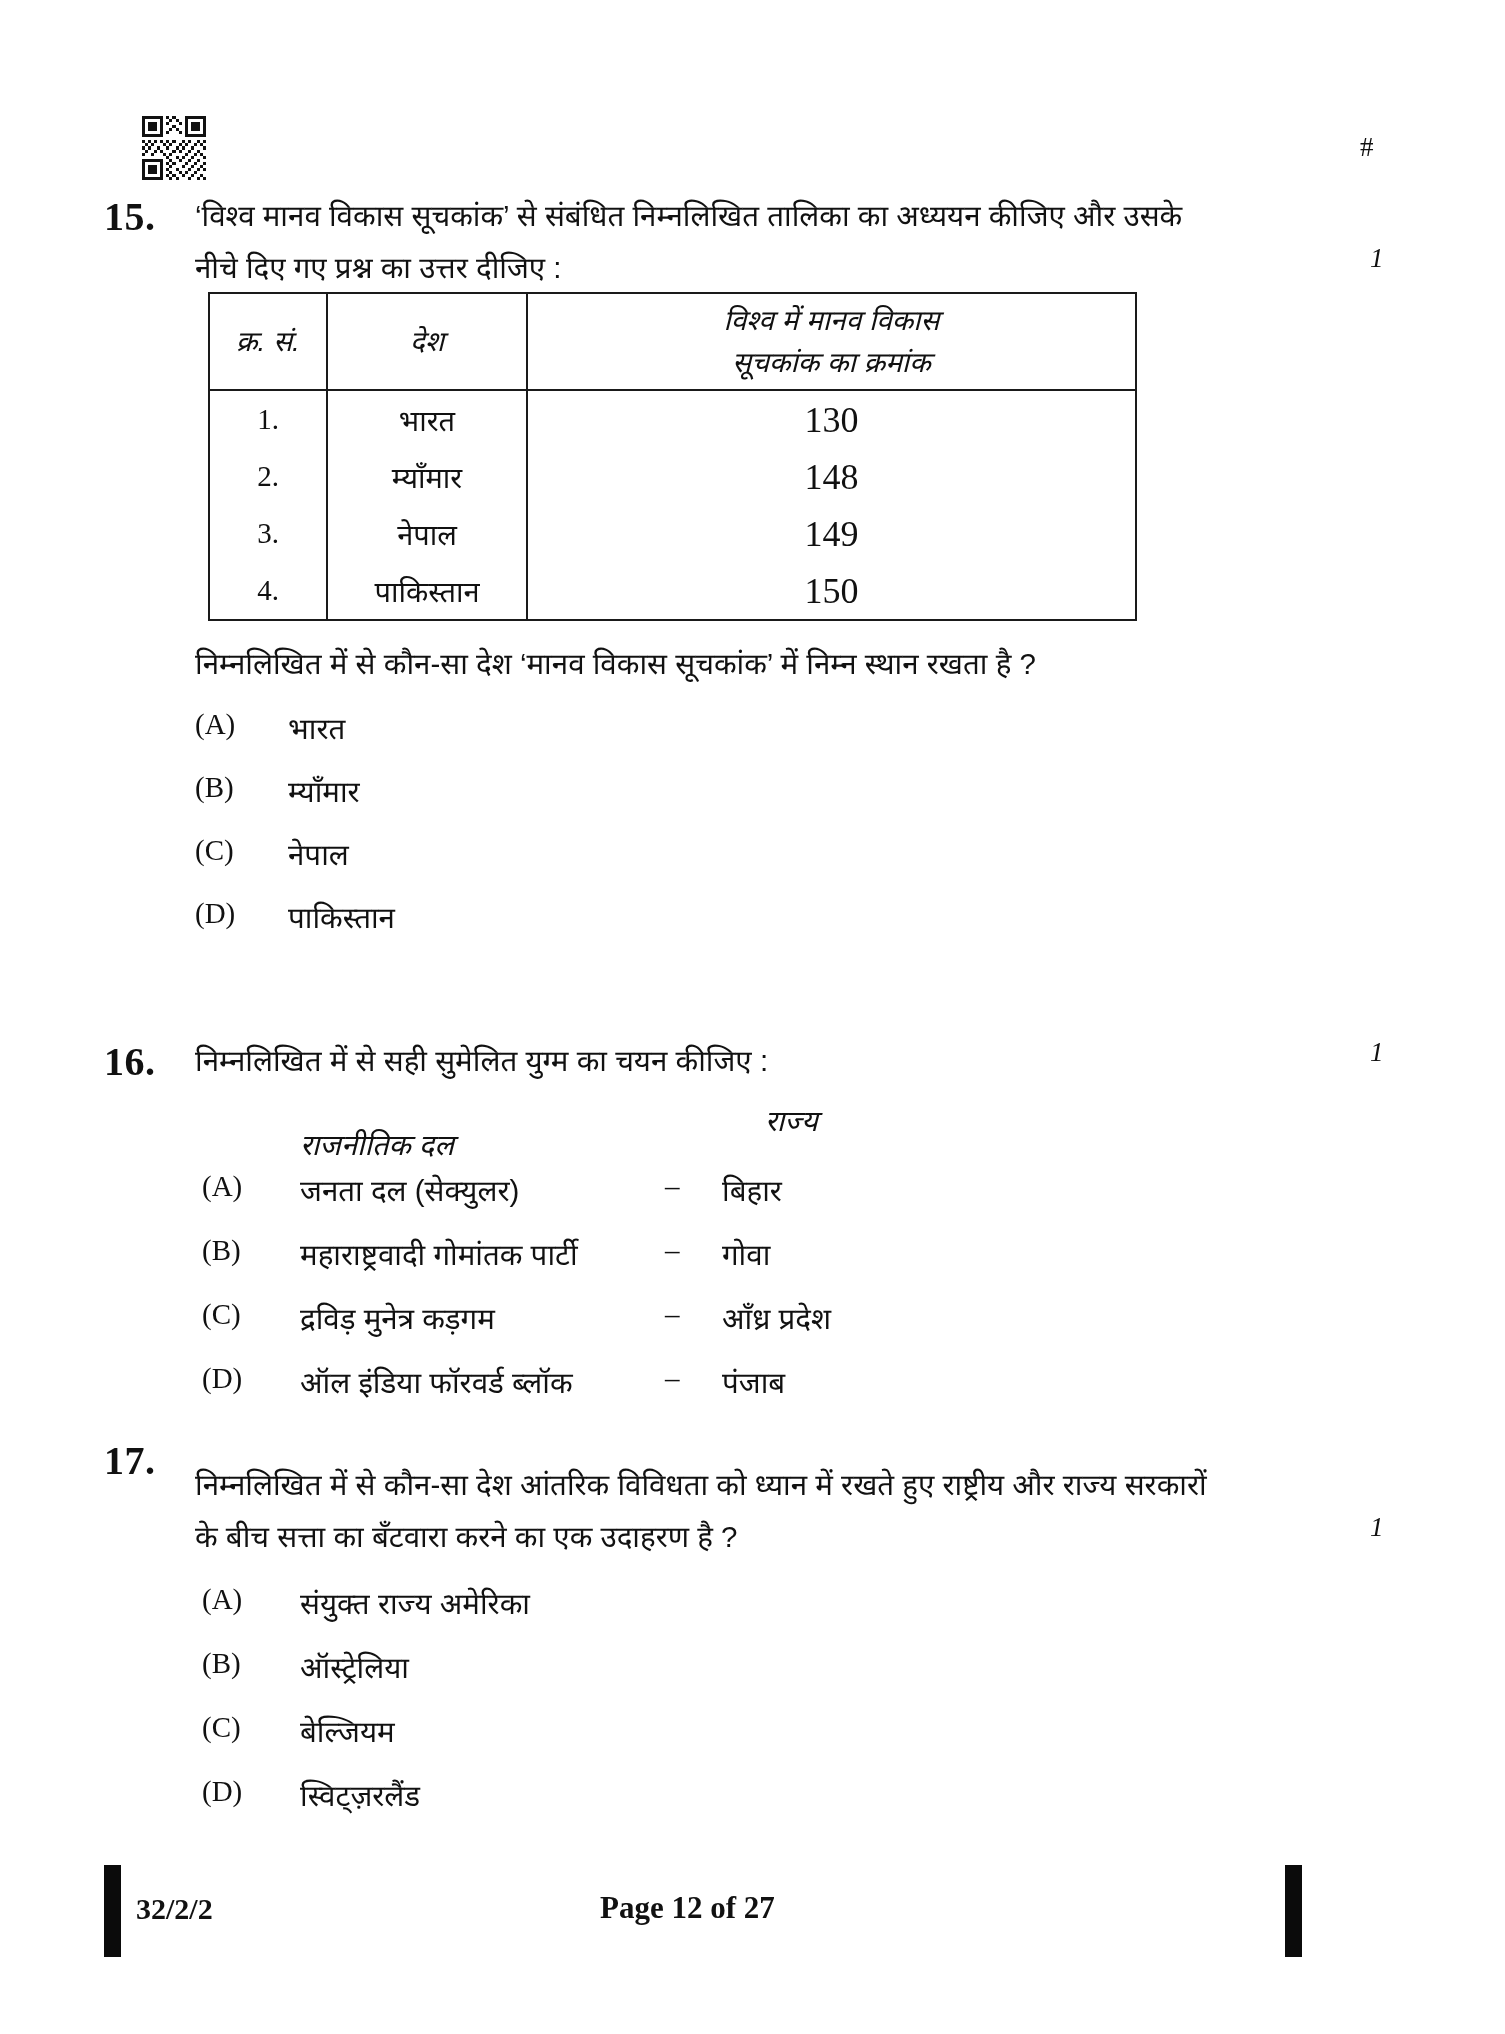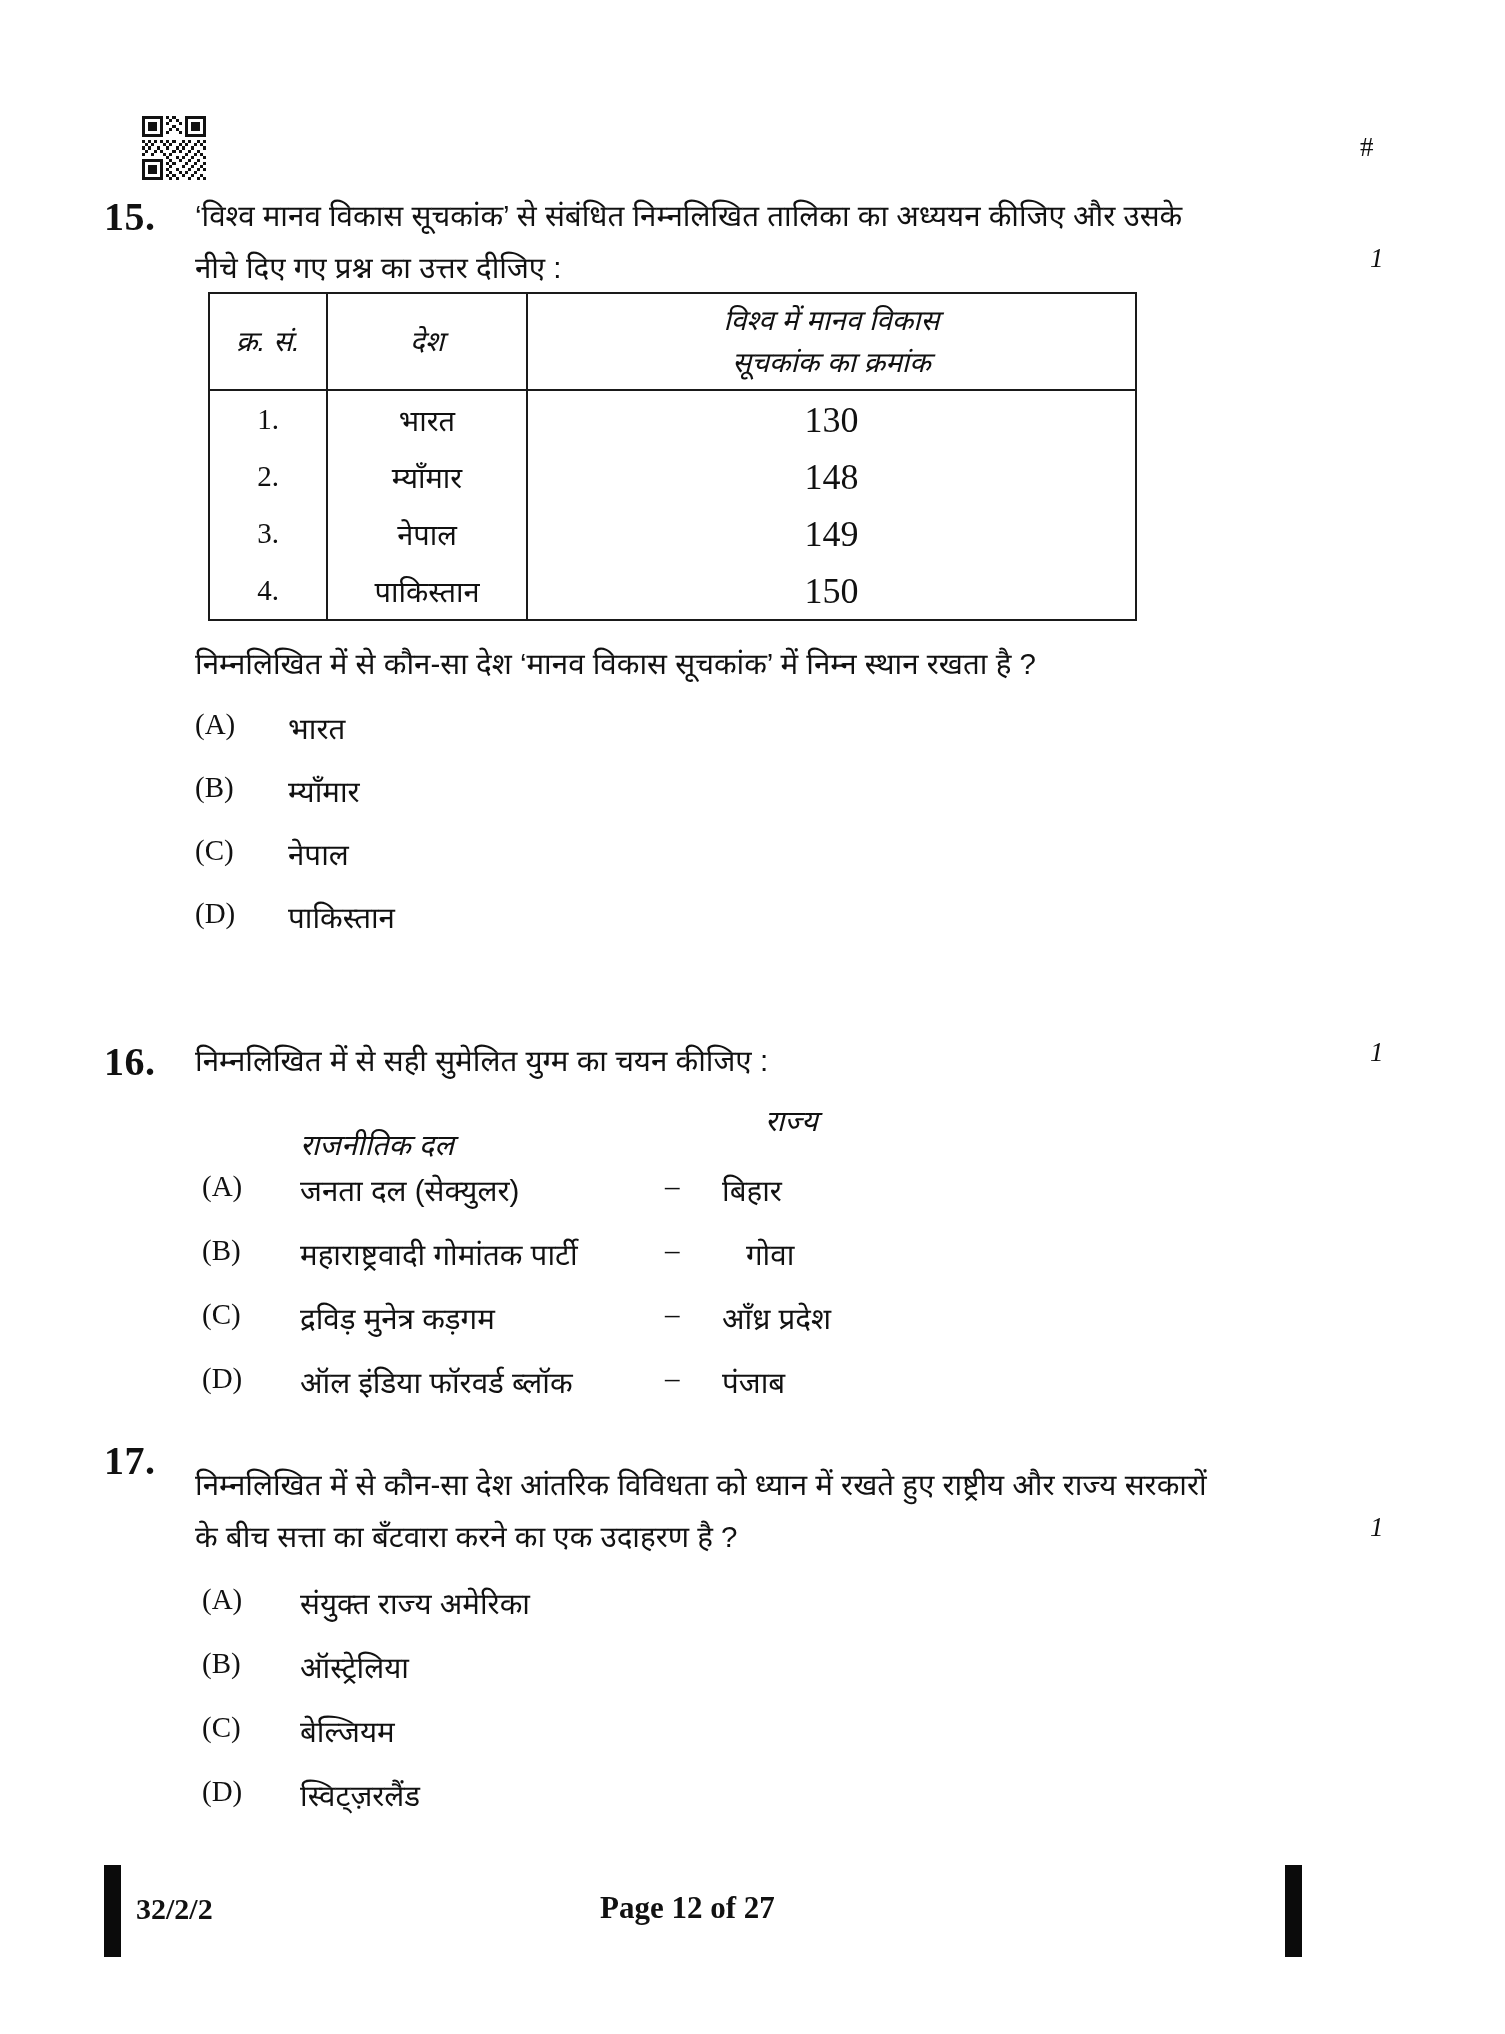--- a/index.html
+++ b/index.html
@@ -368,21 +368,21 @@
   <div class="match-head" style="left:722px; top:1100px;margin-left:43px;">राज्य</div>
 
   <div class="opt-label" style="left:202px; top:1170px;">(A)</div>
   <div class="opt-text" style="left:300px; top:1169px;">जनता दल (सेक्युलर)</div>
   <div class="opt-dash" style="left:665px; top:1170px;">–</div>
   <div class="opt-text" style="left:722px; top:1169px;">बिहार</div>
 
   <div class="opt-label" style="left:202px; top:1234px;">(B)</div>
   <div class="opt-text" style="left:300px; top:1233px;">महाराष्ट्रवादी गोमांतक पार्टी</div>
   <div class="opt-dash" style="left:665px; top:1234px;">–</div>
-  <div class="opt-text" style="left:722px; top:1233px;margin-left:24px;">गोवा</div>
+  <div class="opt-text" style="left:722px; top:1233px;">गोवा</div>
 
   <div class="opt-label" style="left:202px; top:1298px;">(C)</div>
   <div class="opt-text" style="left:300px; top:1297px;">द्रविड़ मुनेत्र कड़गम</div>
   <div class="opt-dash" style="left:665px; top:1298px;">–</div>
   <div class="opt-text" style="left:722px; top:1297px;">आँध्र प्रदेश</div>
 
   <div class="opt-label" style="left:202px; top:1362px;">(D)</div>
   <div class="opt-text" style="left:300px; top:1361px;">ऑल इंडिया फॉरवर्ड ब्लॉक</div>
   <div class="opt-dash" style="left:665px; top:1362px;">–</div>
   <div class="opt-text" style="left:722px; top:1361px;">पंजाब</div>

